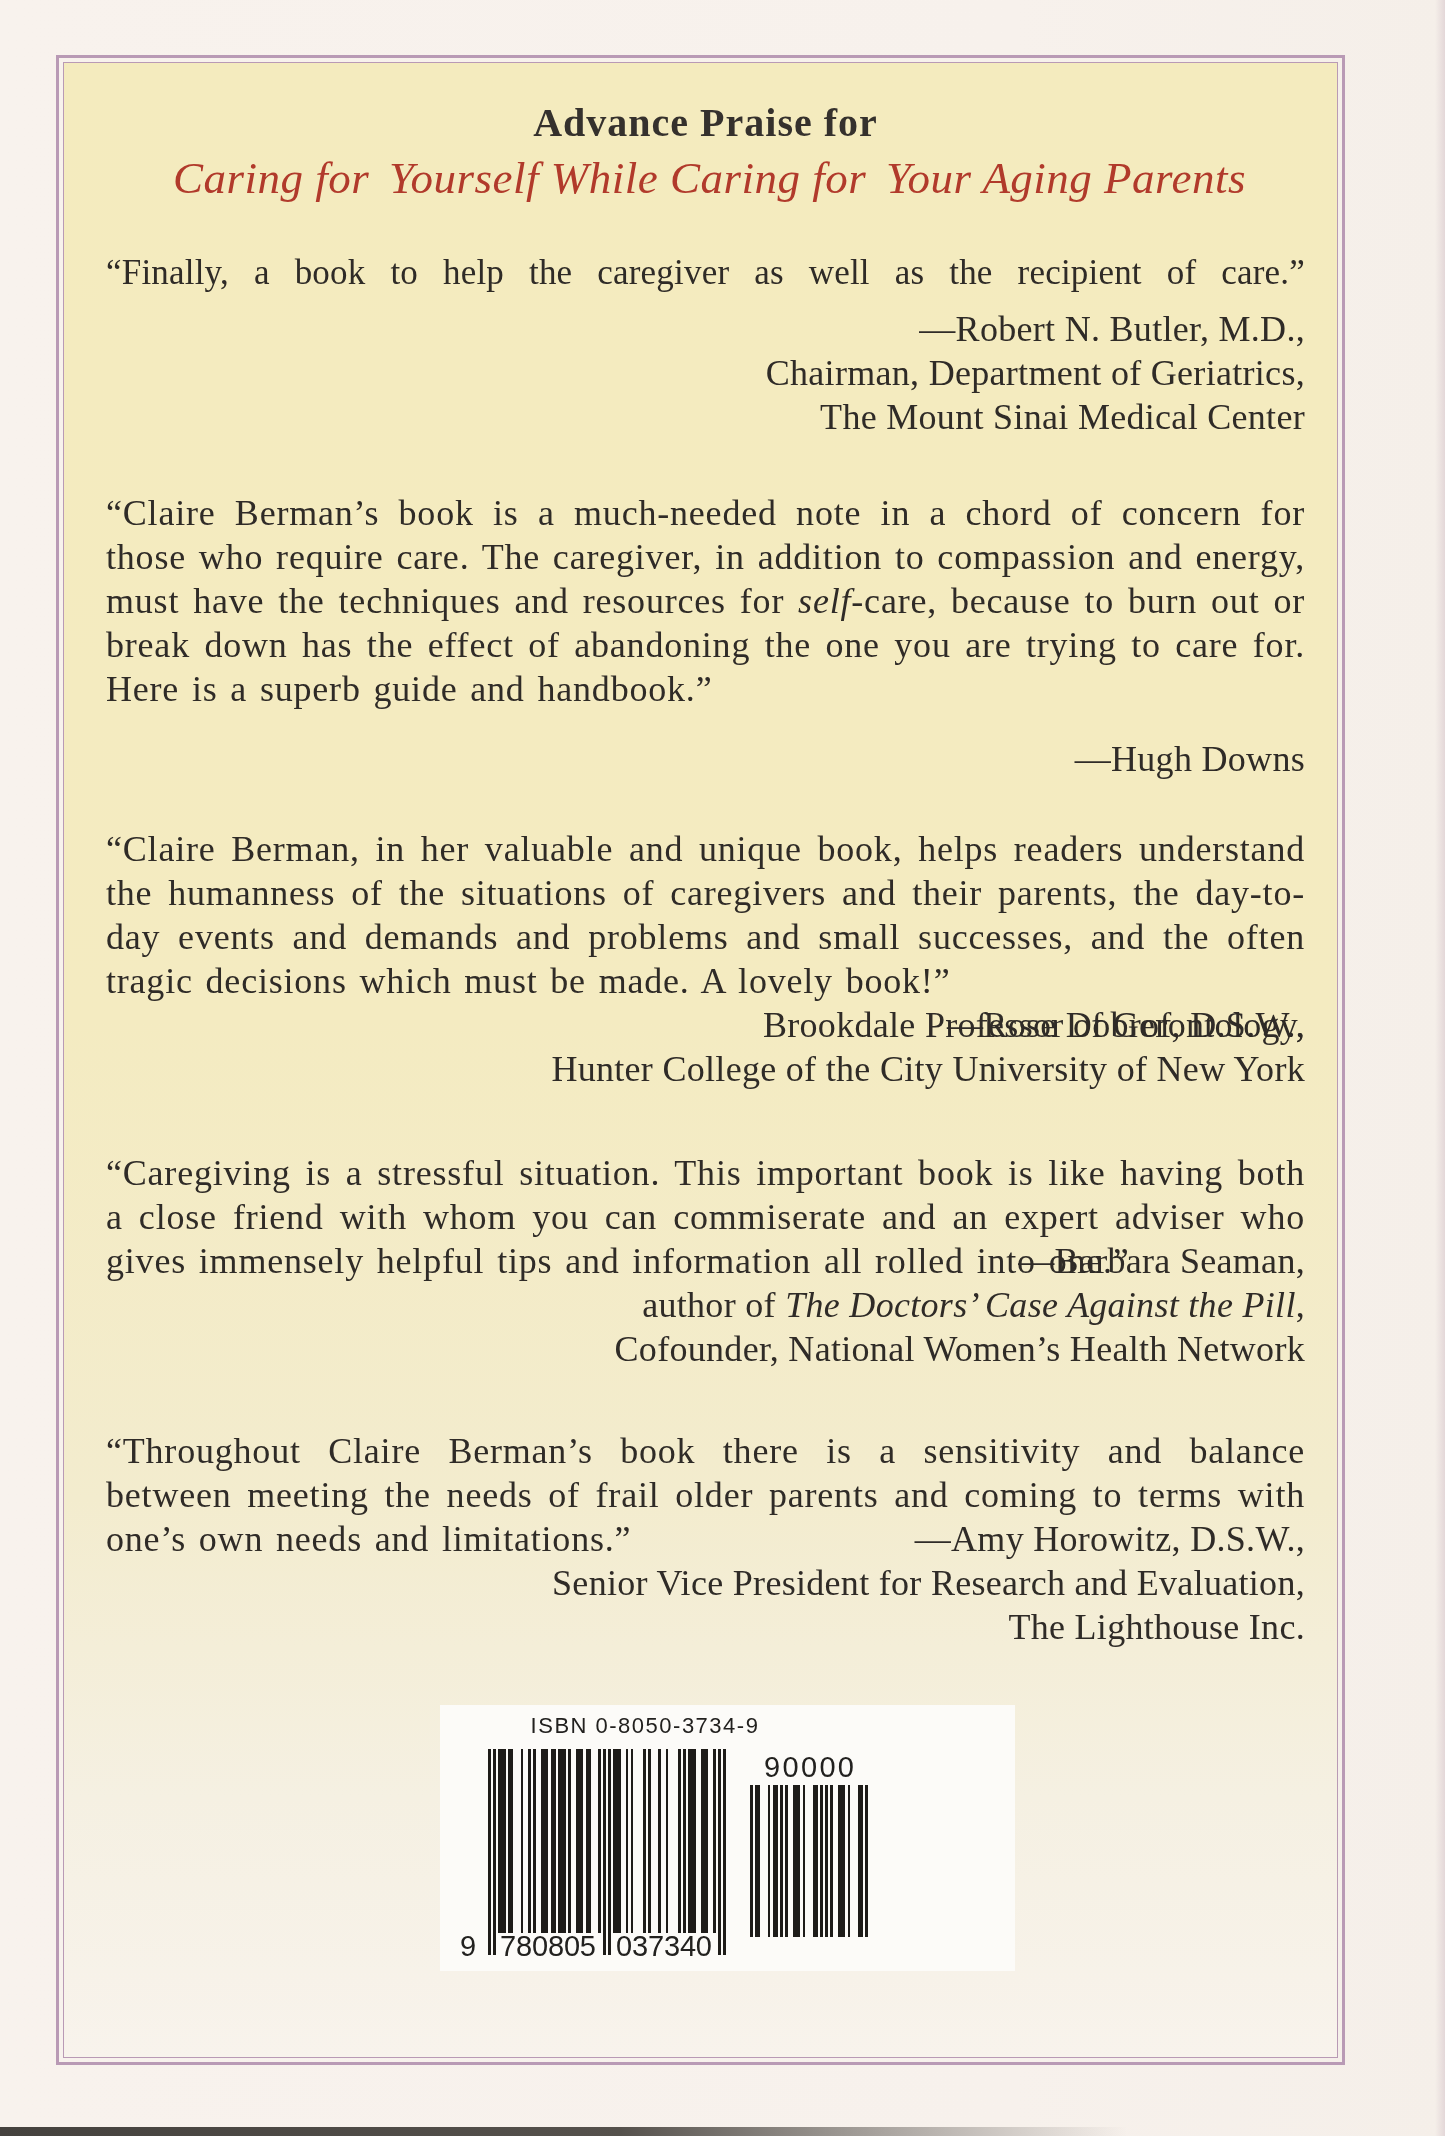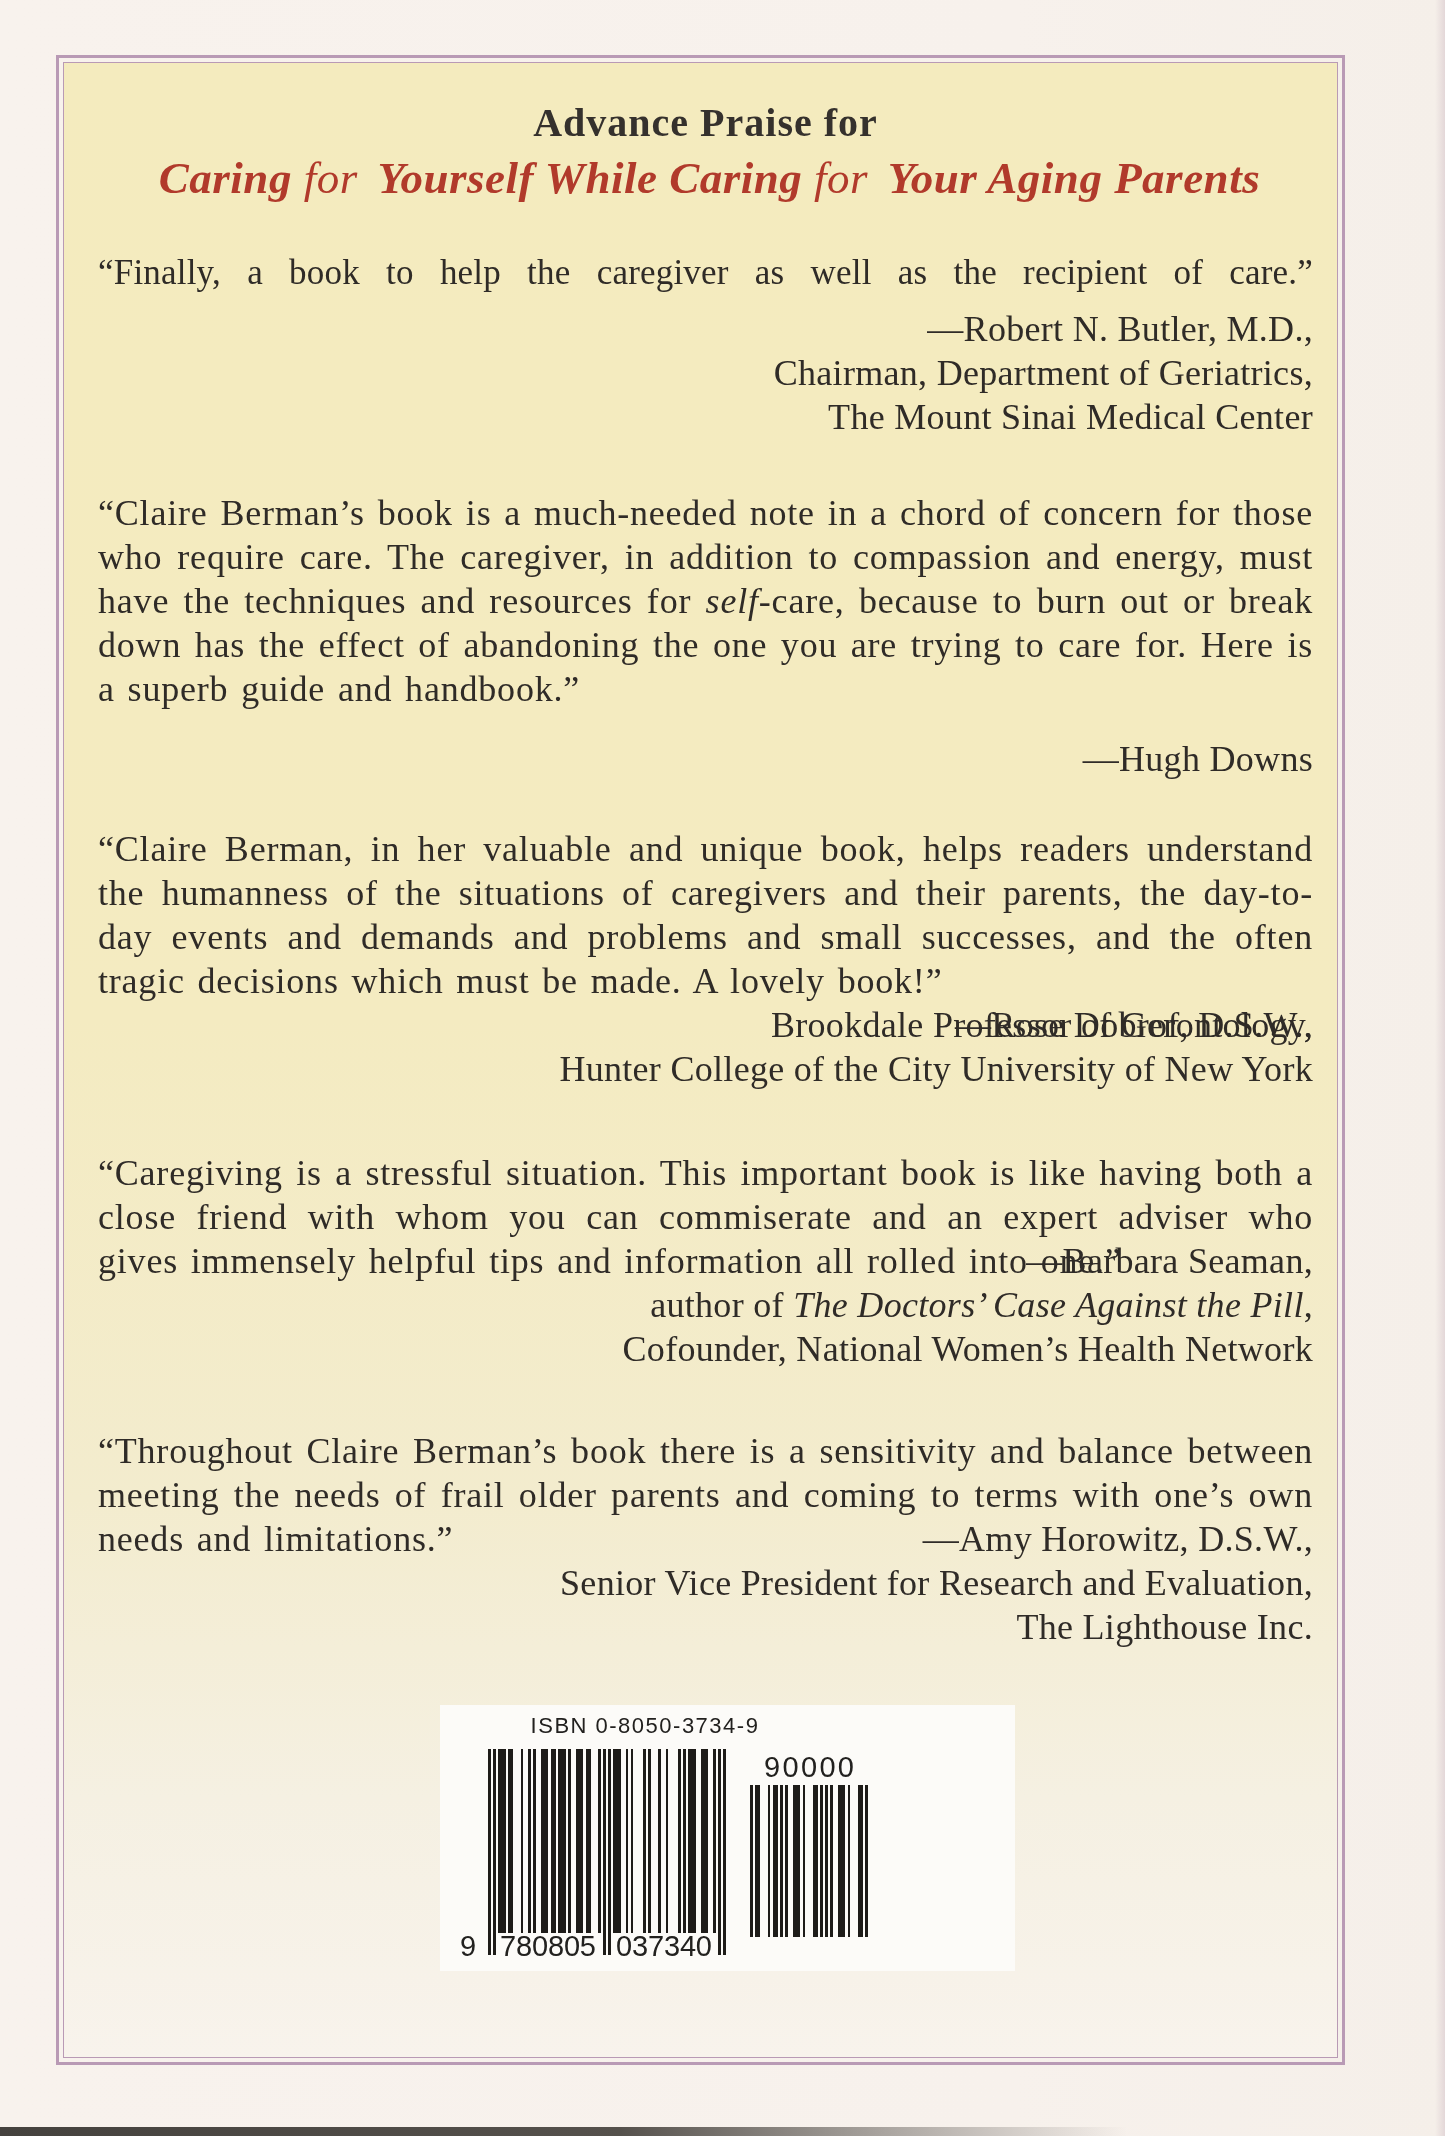--- a/index.html
+++ b/index.html
@@ -41,24 +41,24 @@
     font-size:40px;line-height:44px;font-weight:bold;
     letter-spacing:1px;color:#35312d;
   }
   .title{
     margin:6px 0 0 0;
     text-align:center;
     font-size:45px;line-height:54px;
     font-style:italic;color:var(--accent-red);
     letter-spacing:.5px;
   }
-  .title .tb{font-weight:bold;margin-left:8px;}
+  .title .tb{font-weight:normal;margin-left:8px;}
   .title .tl{font-weight:normal;}
   #quotes{display:block;}
-  .quote{margin:0;}
+  .quote{margin:8px;}
   .quote-text{
     margin:0;
     font-size:36px;line-height:44px;
     text-align:justify;
     letter-spacing:.8px;word-spacing:3px;
     hyphens:none;
   }
   .quote:nth-of-type(1) .quote-text{
     font-size:35px;letter-spacing:.2px;word-spacing:1px;
     text-align-last:justify;

